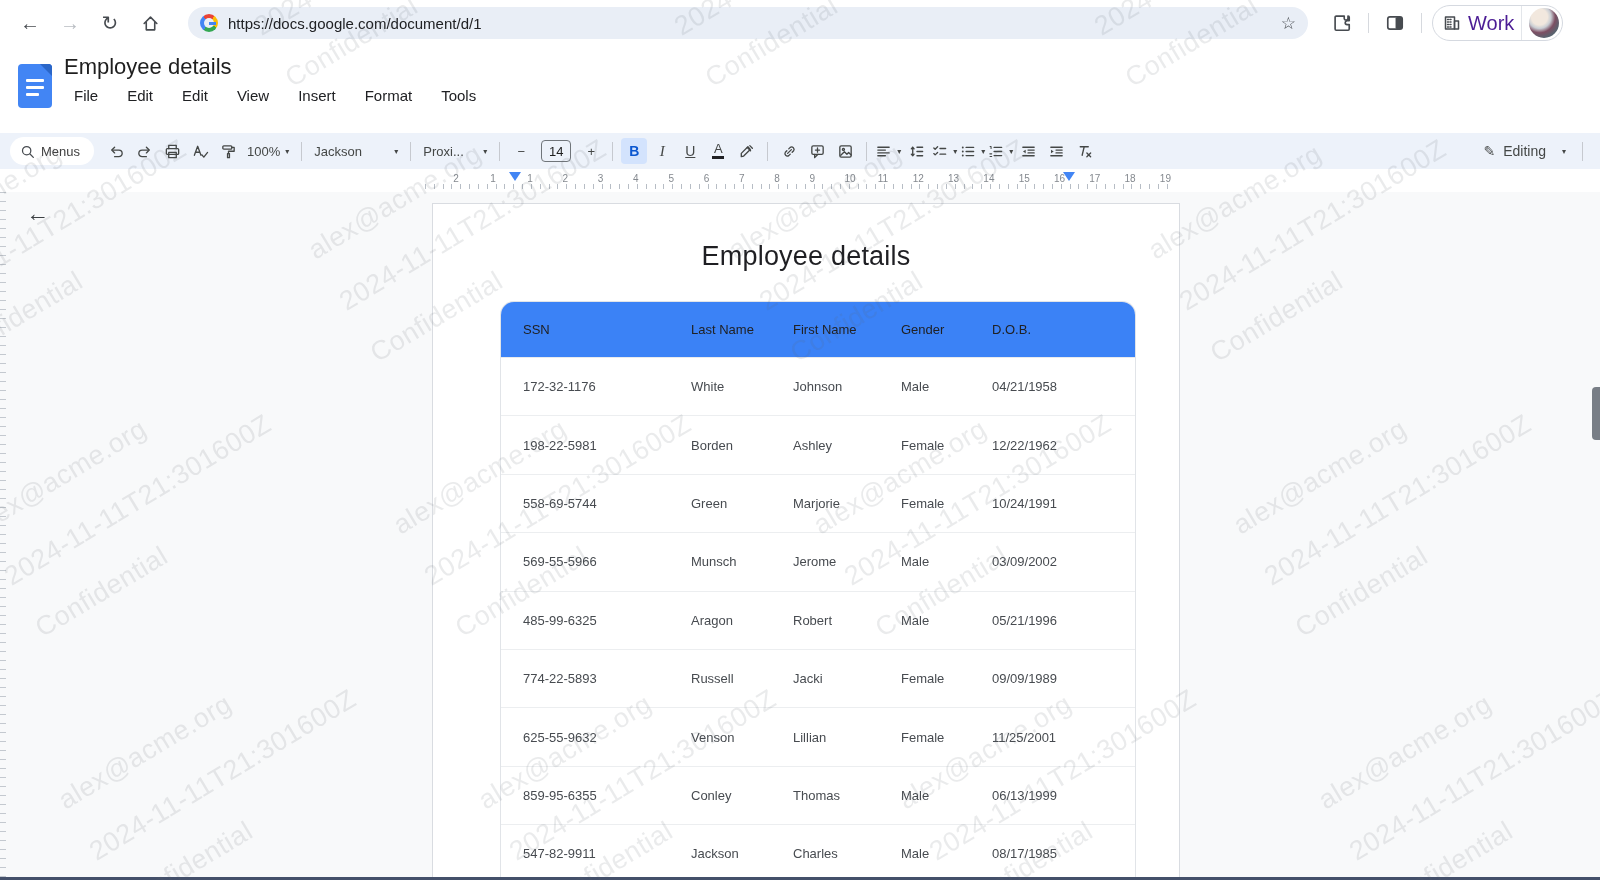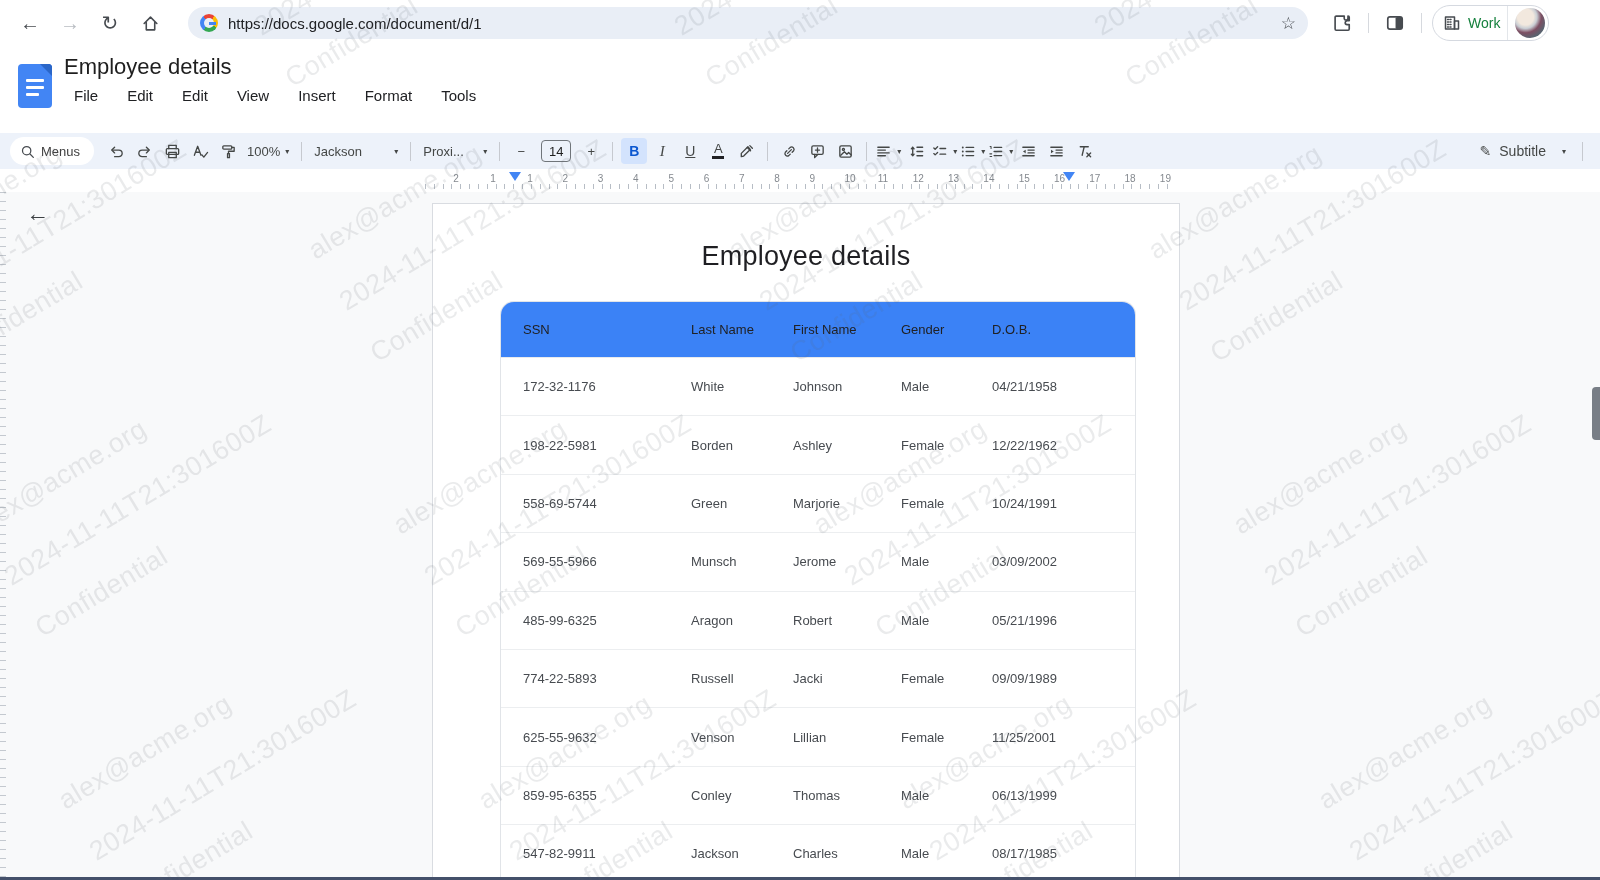--- a/index.html
+++ b/index.html
@@ -15,21 +15,21 @@
   .g-logo { width:18px; height:18px; border-radius:50%; position:relative; flex:0 0 auto;
             background:conic-gradient(from -40deg,#ea4335 0 22%,#fbbc05 22% 45%,#34a853 45% 72%,#4285f4 72% 100%); }
   .g-logo::after { content:""; position:absolute; inset:4px; background:#e9eef6; border-radius:50%; }
   .g-logo::before { content:""; position:absolute; right:2px; top:8px; width:7px; height:3px; background:#4285f4; z-index:1; }
   .url-text { margin-left:10px; font-size:15px; color:#202124; }
   .star { position:absolute; right:12px; font-size:17px; color:#474b50; }
   .chromeicons { display:flex; align-items:center; gap:10px; }
   .vdiv { width:1px; height:20px; background:#d6d9de; }
   .profile-chip { display:flex; align-items:center; border:1px solid #d5d9e0; border-radius:18px; height:36px;
                   padding:0 3px 0 10px; gap:7px; background:#fff; }
-  .profile-chip .label { font-size:14px; color:#15803d; }
+  .profile-chip .label { font-size:20px; color:#4c1d95; }
   .chip-sep { width:1px; height:34px; background:#e3e6ea; }
   .avatar { width:30px; height:30px; border-radius:50%;
             background:radial-gradient(circle at 35% 30%, #f2e8de 0 28%, #c9ced4 40%, #7d4f63 55%, #58636f 75%); }
   .icsvg { stroke:#474b50; fill:none; stroke-width:1.5; stroke-linecap:round; stroke-linejoin:round; }
 
   
   .docs-header { height:87px; background:#fff; display:flex; padding:8px 0 0 18px; }
   .doc-icon { width:34px; height:44px; background:#4285f4; border-radius:4px; position:relative; margin-top:10px; flex:0 0 auto; }
   .doc-icon::before { content:""; position:absolute; right:0; top:0; border:6px solid #2a66c8;
                       border-left-color:transparent; border-bottom-color:transparent; border-radius:0 4px 0 0; }
@@ -305,21 +305,21 @@
     </div>
   <div class="tbtn">
       <svg viewBox="0 0 18 18">
         <path d="M4.5 4h8.5M8.7 4 6.5 13"></path>
         <path d="M11.5 10.5l4 4m0-4l-4 4"></path>
       </svg>
     </div>
   <div class="mode-area">
     <div class="tbtn">
       <span>✎</span>
-      <span style="margin-left:6px">Subtitle</span>
+      <span style="margin-left:6px">Editing</span>
       <span class="caret" style="margin-left:14px">▾</span>
     </div>
     <div class="tdiv"></div>
   </div>
 </div>
 
 <div class="ruler">
   <div class="ruler-ticks"></div>
   <div>
       <span class="rnum" style="left: 456px;">2</span>

